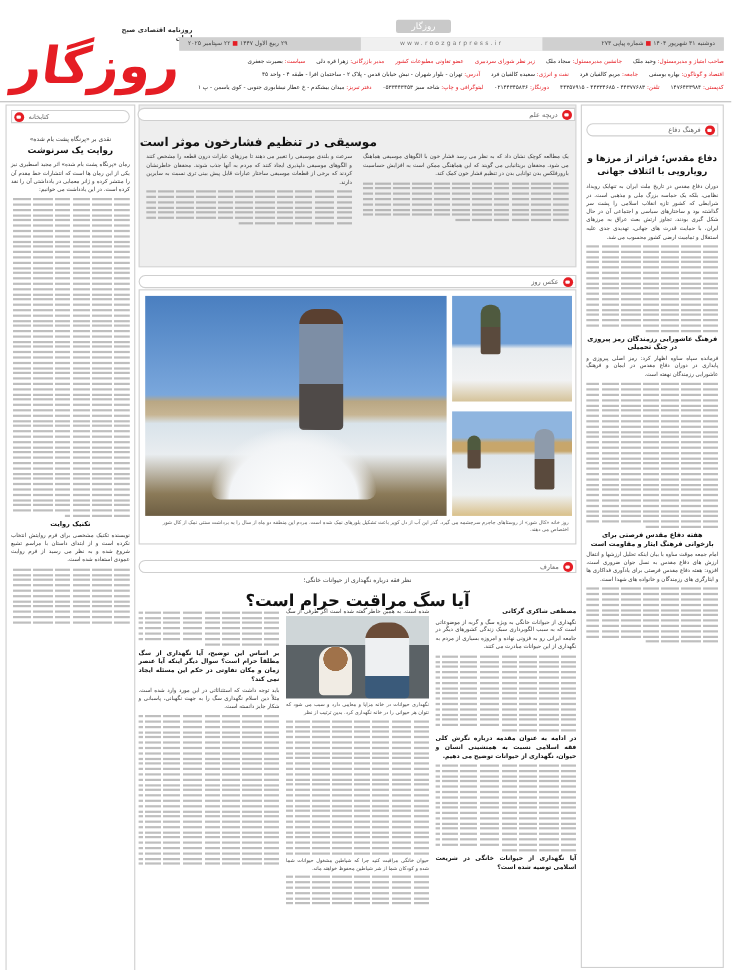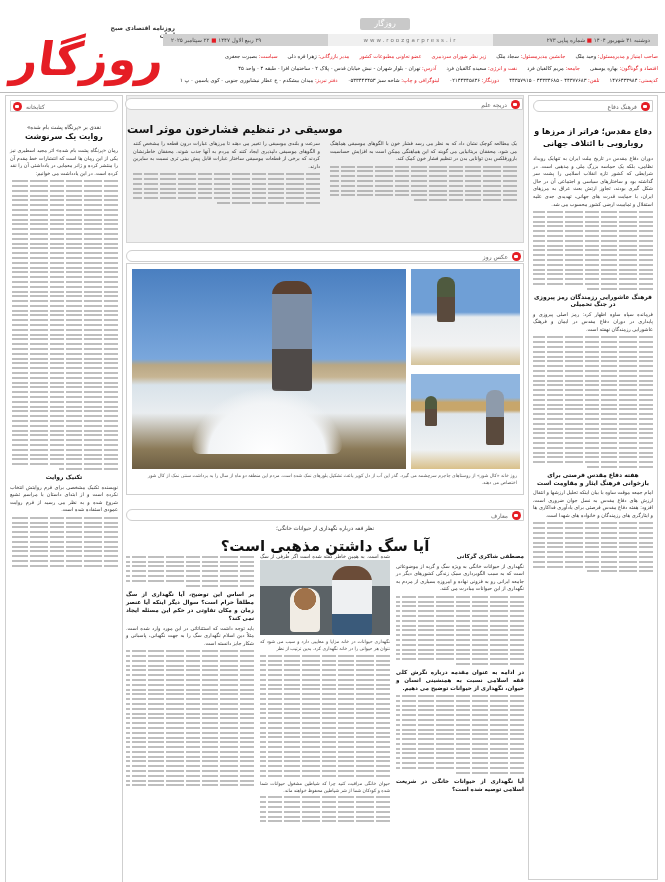--- a/index.html
+++ b/index.html
@@ -27,21 +27,21 @@
   .section-tab { height: 12px; border: 1px solid #cfcfcf; border-radius: 6px 0 0 6px; display: flex; align-items: center; gap: 4px; font-size: 6px; color: #666; padding-right: 2px; }
   .red-dot { width: 9px; height: 9px; border-radius: 50%; background: #e51d24; position: relative; flex: 0 0 9px; }
   .red-dot::after { content: ""; position: absolute; left: 2px; top: 3px; width: 4px; height: 3px; background: #fff; border-radius: 1px; }
 
   .text-lines { font-size: 5px; line-height: 7.6px; color: #333; text-align: justify; }
   .filler { display: block; height: 2px; margin: 2.8px 0; background: repeating-linear-gradient(to left, #8a8a8a 0 14px, transparent 14px 16px, #8a8a8a 16px 34px, transparent 34px 36px, #8a8a8a 36px 52px, transparent 52px 54px); opacity: .55; }
   .filler.short { width: 55%; margin-right: 0; margin-left: auto; }
   .subhead { font-size: 6px; font-weight: bold; text-align: center; color: #111; margin: 3px 0; }
 
   
-  .rcol { left: 528px; top: 95px; width: 130px; height: 785px; padding: 4px 4px; }
+  .rcol { left: 528px; top: 95px; width: 130px; height: 785px; padding: 16px 4px; }
   .rcol .title { font-size: 8px; font-weight: bold; text-align: center; line-height: 12px; margin: 14px 0 5px; color: #111; }
 
   
   .lcol { left: 5px; top: 95px; width: 118px; height: 803px; padding: 4px 4px; }
   .lcol .kicker { font-size: 5.5px; text-align: center; color: #333; margin-top: 12px; }
   .lcol .title { font-size: 8px; font-weight: bold; text-align: center; margin: 2px 0 6px; color: #111; }
 
   
   .mid { left: 126px; top: 95px; width: 398px; }
   .science { position: absolute; left: 0; top: 0; width: 398px; height: 148px; background: #eeeeee; border: 1px solid #d5d5d5; }
@@ -327,21 +327,21 @@
       <div class="person-s" style="left:75px;top:16px;height:55px;background:linear-gradient(to bottom,#8e9bab 0 50%,#5a4a3d 50%);"></div>
     </div>
     <div class="caption">روز خانه «کال شور» از روستاهای جاجرم سرچشمه می گیرد. گذر این آب از دل کویر باعث تشکیل بلورهای نمک شده است. مردم این منطقه دو ماه از سال را به برداشت سنتی نمک از کال شور اختصاص می دهند.</div>
   </div>
 
   <div class="section-tab maaref-tab">
     <span class="red-dot"></span>
     <span>معارف</span>
   </div>
   <div class="maaref-kicker">نظر فقه درباره نگهداری از حیوانات خانگی؛</div>
-  <div class="maaref-title">آیا سگ داشتن مذهبی است؟</div>
+  <div class="maaref-title">آیا سگ مراقبت حرام است؟</div>
 
   <div class="maaref-body">
 
     <div class="m-col text-lines" style="right:0;width:128px;">
       <div class="byline">مصطفی شاکری گرکانی</div>
       <p>نگهداری از حیوانات خانگی به ویژه سگ و گربه از موضوعاتی است که به سبب الگوبرداری سبک زندگی کشورهای دیگر در جامعه ایرانی رو به فزونی نهاده و امروزه بسیاری از مردم به نگهداری از این حیوانات مبادرت می کنند.</p>
       <span class="filler"></span>
         <span class="filler"></span>
         <span class="filler"></span>
         <span class="filler"></span>

